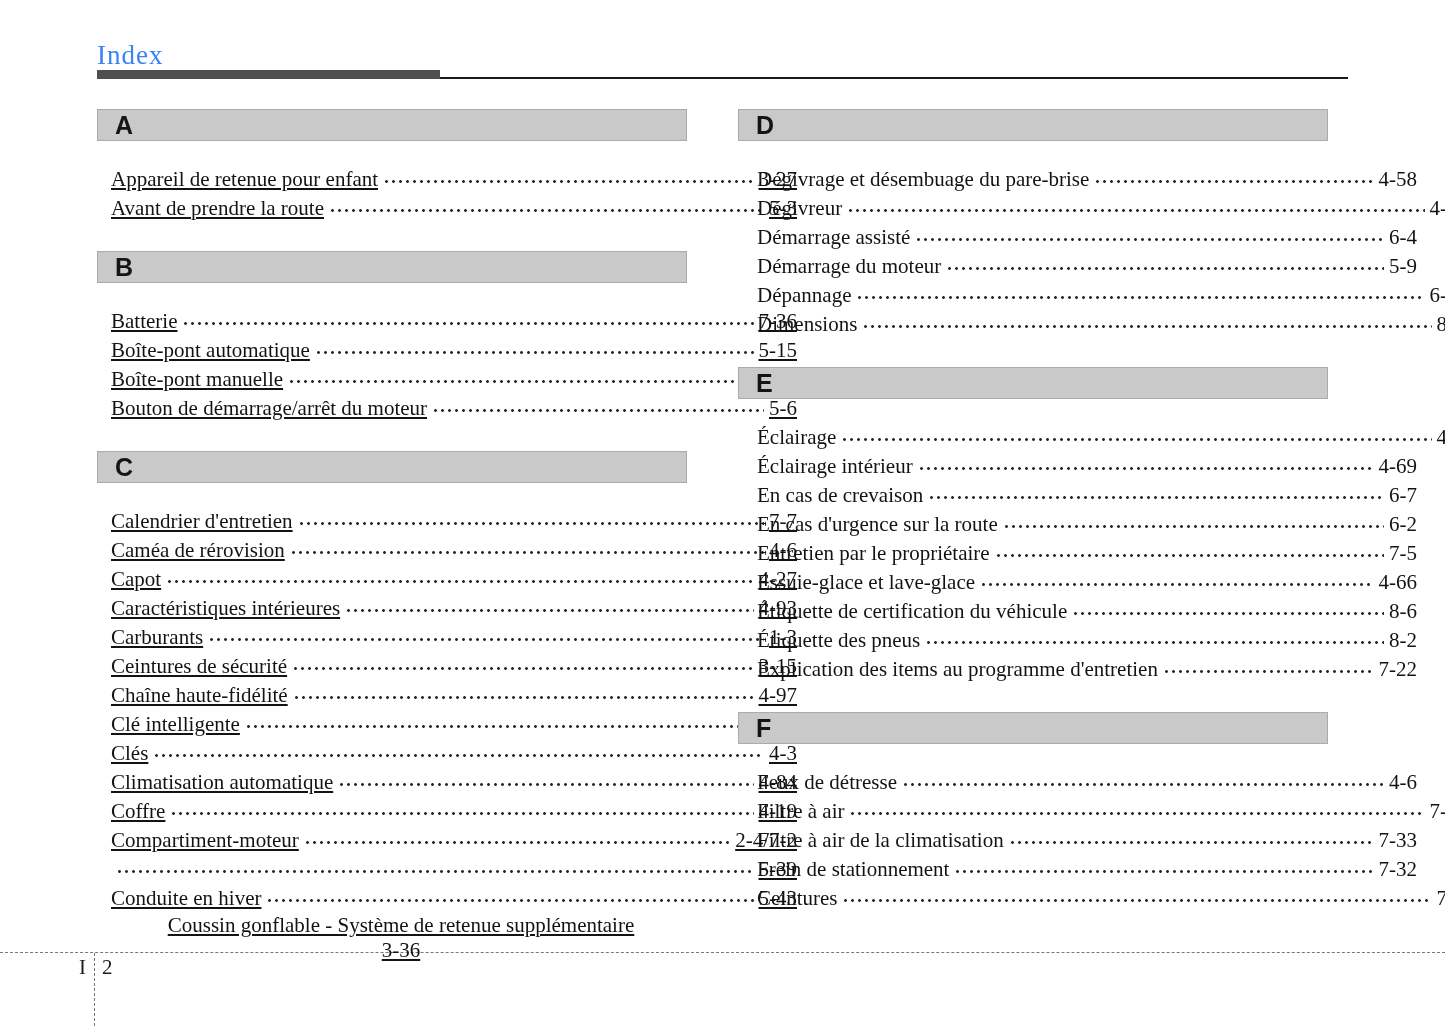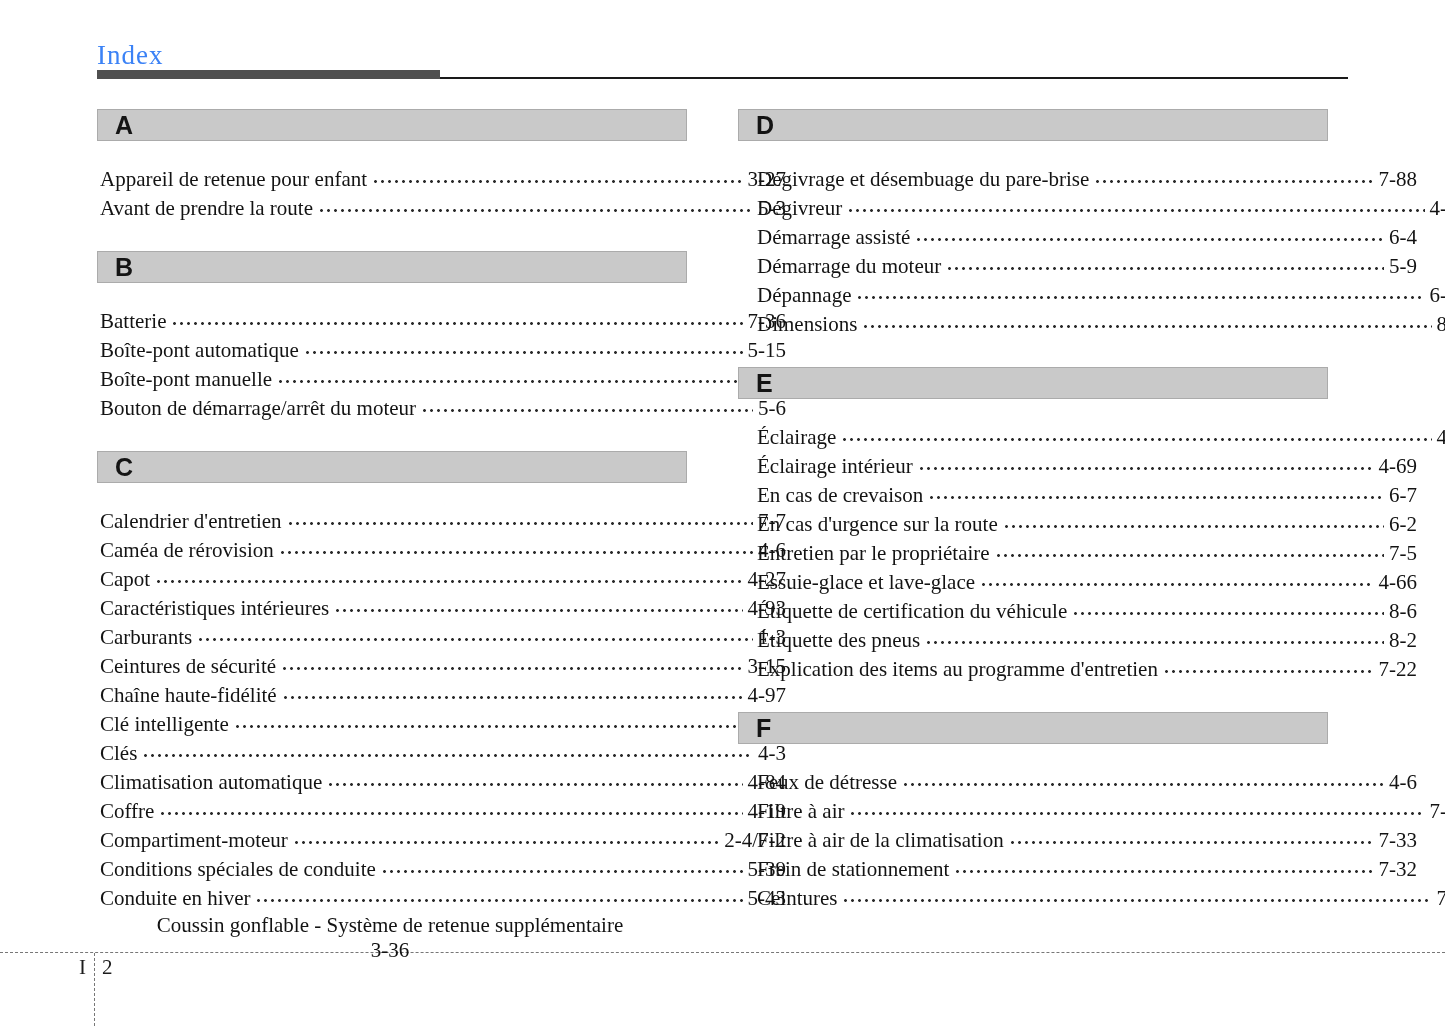--- a/index.html
+++ b/index.html
@@ -72,21 +72,21 @@
   .entries { margin-top: 24px; }
 
   .entry {
     display: flex;
     align-items: center;
     height: 29px;
     box-sizing: border-box;
     font-size: 21px;
     white-space: nowrap;
   }
-  .left  .entry { margin-left: 3px; width: 686px; }
+  .left  .entry { margin-left: 14px; width: 686px; text-decoration: underline; }
   .left  .entry.short { width: 580px; flex-direction: column; }
   .right .entry { margin-left: 19px; width: 660px; text-align: center; }
   .right .entry.clip { width: 690px; }
 
   .entry .label { flex: 0 0 auto; }
   .entry .leader {
     flex: 1 1 auto;
     height: 100%;
     margin: 0 5px;
     background-image: radial-gradient(circle, #2a2a2a 1.2px, transparent 1.6px);
@@ -231,21 +231,20 @@
           <span class="label">Coffre</span>
           <span class="leader"></span>
           <span class="page-num">4-19</span>
         </div>
         <div class="entry">
           <span class="label">Compartiment-moteur</span>
           <span class="leader"></span>
           <span class="page-num">2-4/7-2</span>
         </div>
         <div class="entry">
-          <span class="label">Conditions spéciales de conduite</span>
           <span class="leader"></span>
           <span class="page-num">5-39</span>
         </div>
         <div class="entry">
           <span class="label">Conduite en hiver</span>
           <span class="leader"></span>
           <span class="page-num">5-43</span>
         </div>
         <div class="entry short">
           <span class="label">Coussin gonflable - Système de retenue supplémentaire</span>
@@ -257,21 +256,21 @@
   </div>
 <div class="column right">
     <div class="section">
       <div class="section-bar">
         <span class="section-letter">D</span>
       </div>
       <div class="entries">
         <div class="entry">
           <span class="label">Dégivrage et désembuage du pare-brise</span>
           <span class="leader"></span>
-          <span class="page-num">7-88</span>
+          <span class="page-num">4-58</span>
         </div>
         <div class="entry clip">
           <span class="label">Dégivreur</span>
           <span class="leader"></span>
           <span class="page-num">4-</span>
         </div>
         <div class="entry">
           <span class="label">Démarrage assisté</span>
           <span class="leader"></span>
           <span class="page-num">6-4</span>

